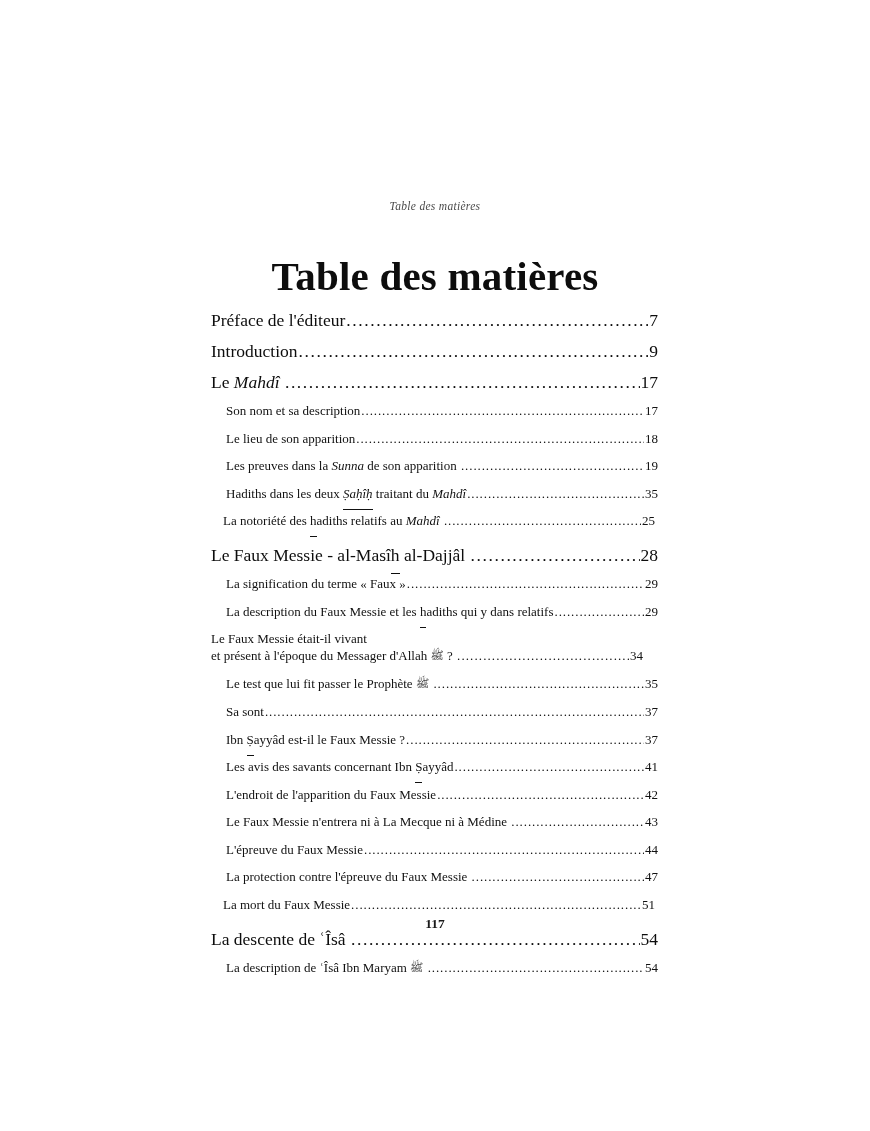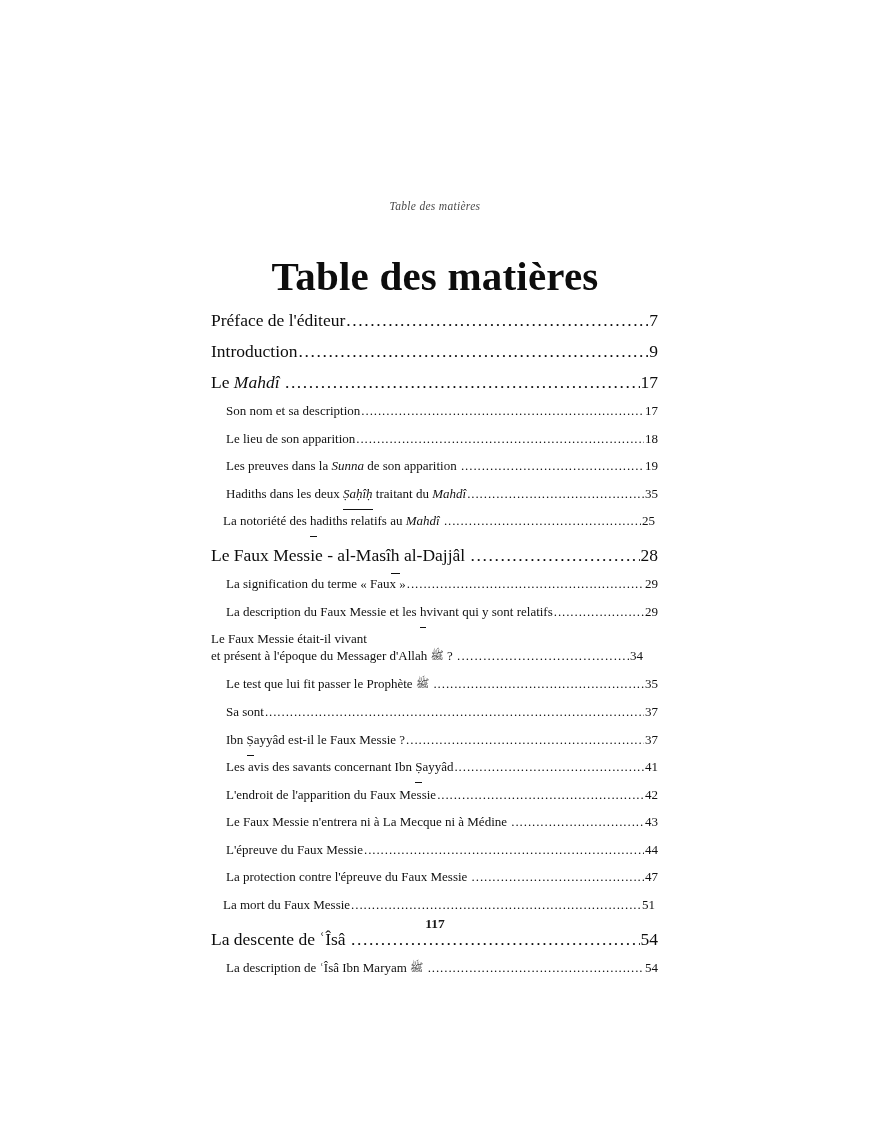--- a/index.html
+++ b/index.html
@@ -202,21 +202,21 @@
       <span class="toc-page">28</span>
     </div>
 
     <div class="toc-entry lvl2">
       <span class="toc-title">La signification du terme « Faux »</span>
       <span class="toc-leader"></span>
       <span class="toc-page">29</span>
     </div>
 
     <div class="toc-entry lvl2">
-      <span class="toc-title"><span>La description du Faux Messie et les </span><span class="udot">h</span><span>vivant qui y sont relatifs</span></span>
+      <span class="toc-title"><span>La description du Faux Messie et les </span><span class="udot">h</span><span>adiths qui y dans relatifs</span></span>
       <span class="toc-leader"></span>
       <span class="toc-page">29</span>
     </div>
 
     <div class="wrap-entry">
       <span class="line1">Le Faux Messie était-il vivant</span>
       <span class="line2">
         <span class="toc-title"><span>et présent à l'époque du Messager d'Allah </span><span class="honorific">ﷺ</span><span> ?</span><span> </span></span>
         <span class="toc-leader"></span>
         <span class="toc-page">34</span>

